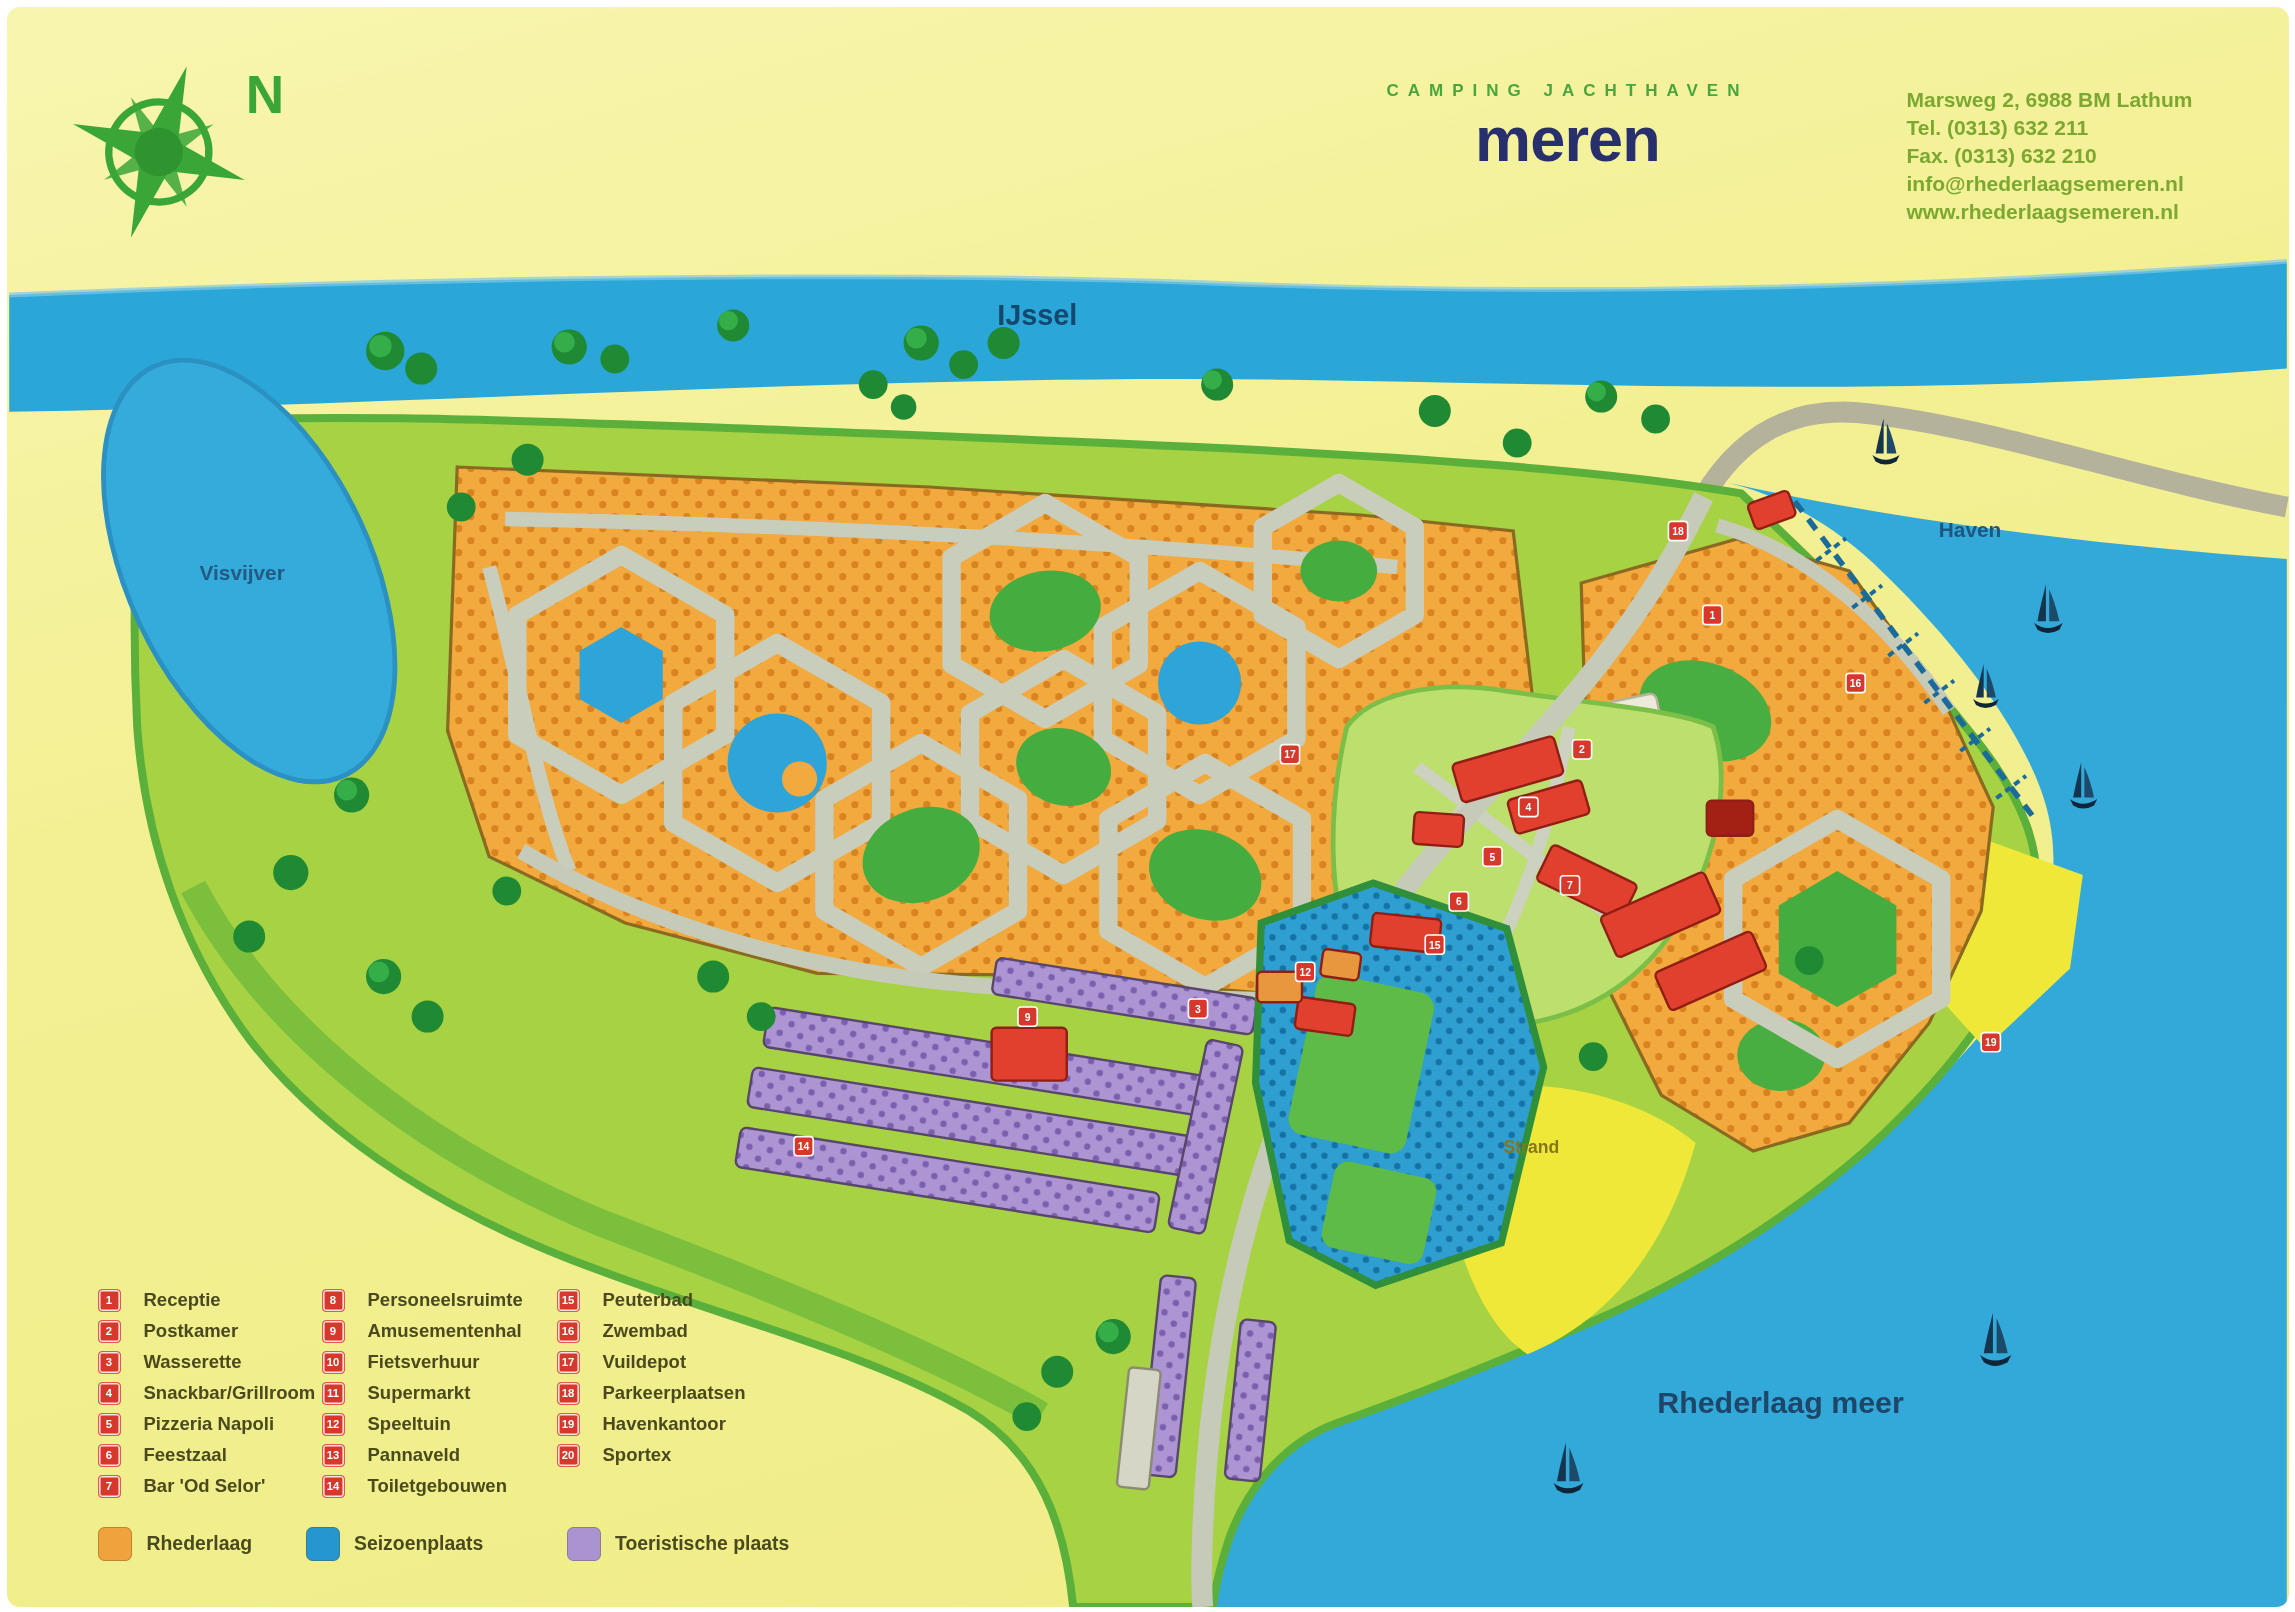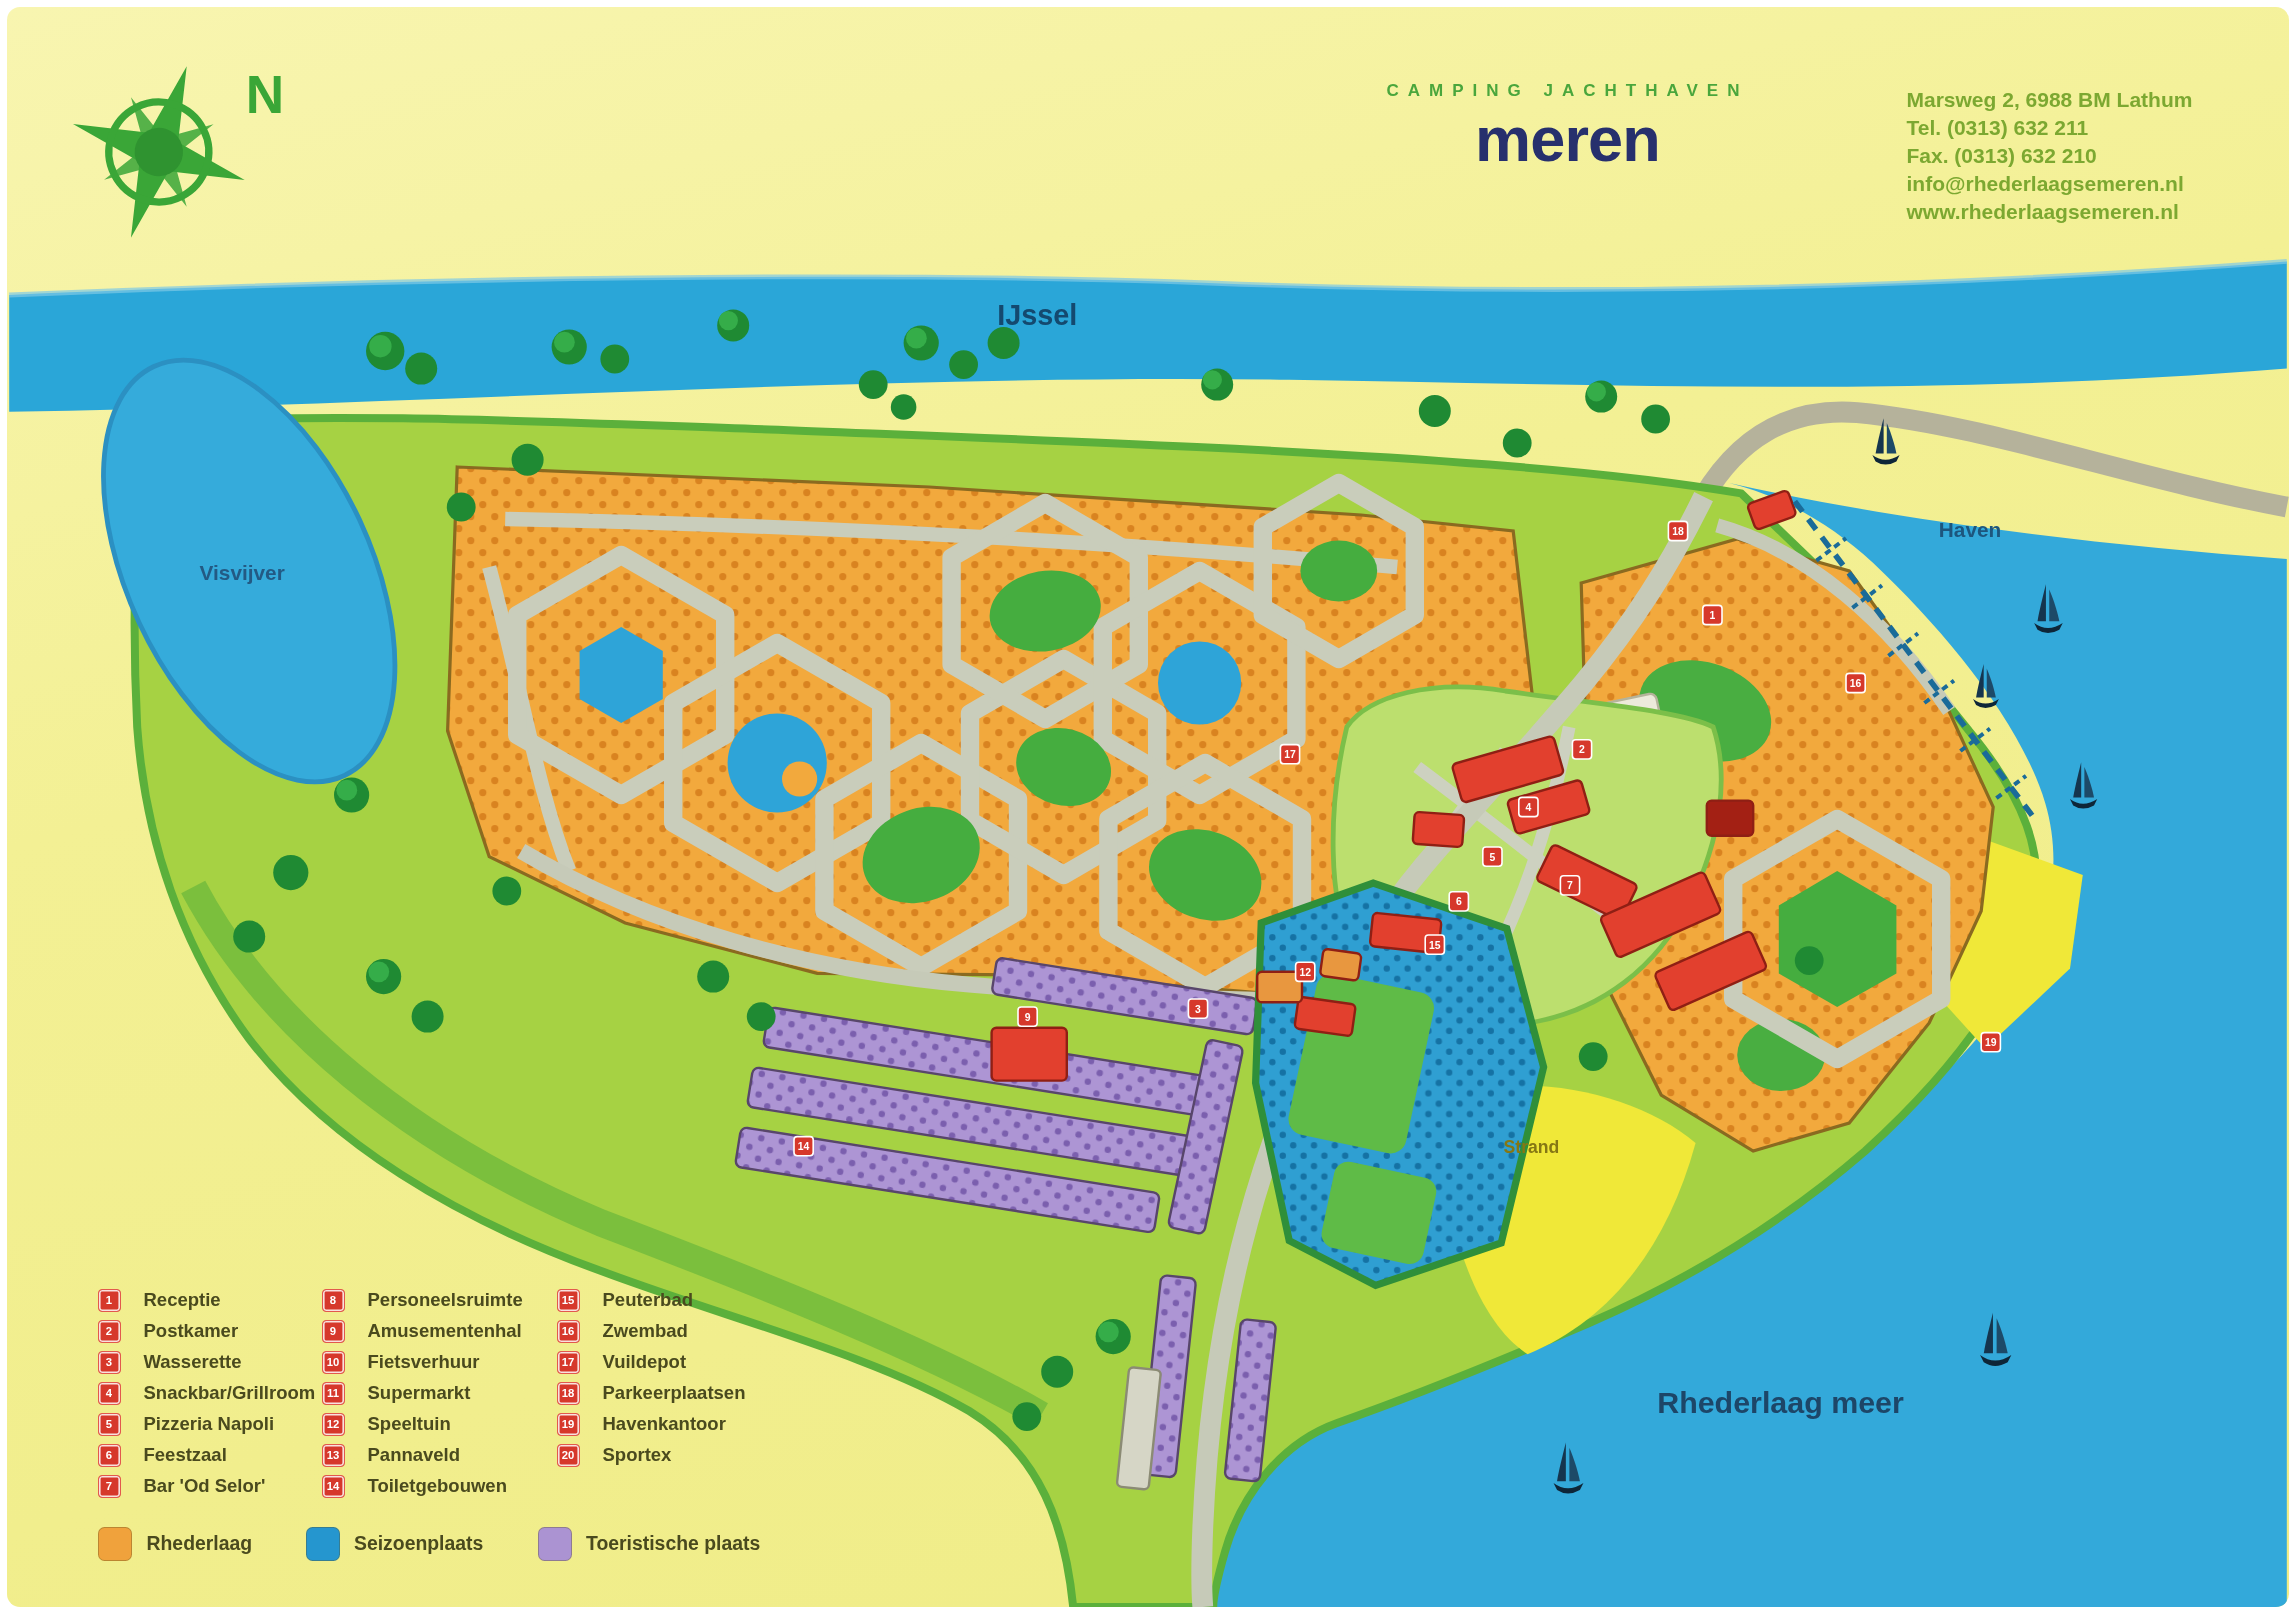--- a/index.html
+++ b/index.html
@@ -456,21 +456,21 @@
 
     <div class="swrow">
       <div class="switem" style="left:18.5px;top:0;">
         <span class="sw" style="background-color: rgb(240, 162, 60);"></span>
         <span class="swlab">Rhederlaag</span>
       </div>
       <div class="switem" style="left:226px;top:0;">
         <span class="sw" style="background-color: rgb(37, 150, 207);"></span>
         <span class="swlab">Seizoenplaats</span>
       </div>
-      <div class="switem" style="left:458px;top:0;">
+      <div class="switem" style="left:487px;top:0;">
         <span class="sw" style="background-color: rgb(171, 147, 210);"></span>
         <span class="swlab">Toeristische plaats</span>
       </div>
     </div>
   </div>
 
 </div>
 
 
 </body></html>

